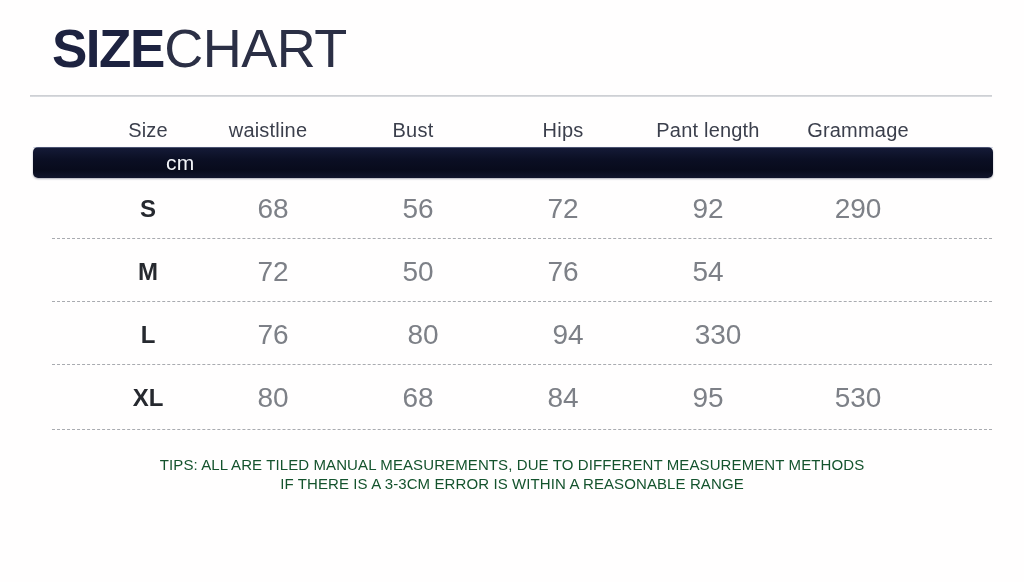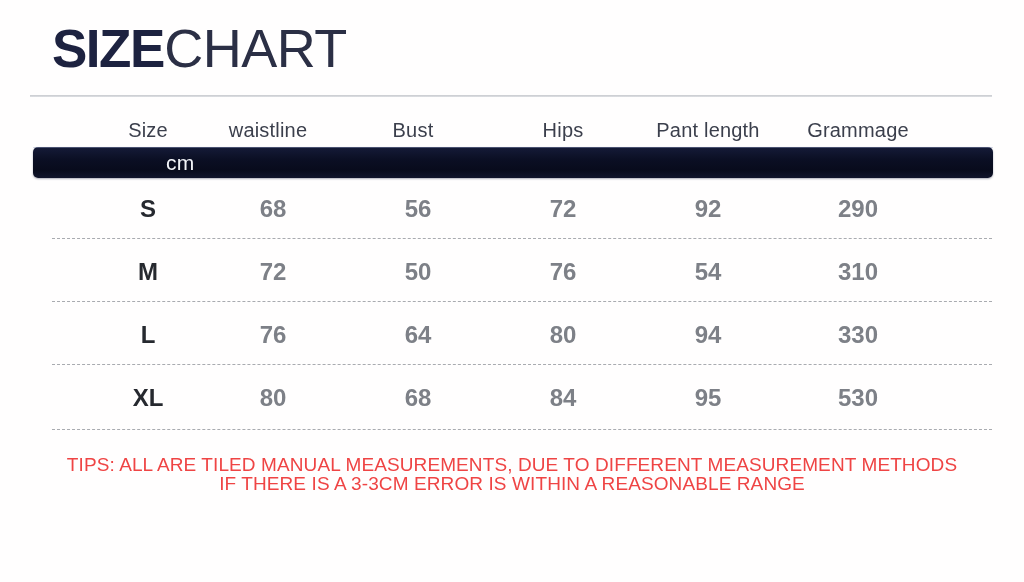--- a/index.html
+++ b/index.html
@@ -131,23 +131,23 @@
     color: #f2f4f8;
     font-weight: 400;
     letter-spacing: 0.3px;
   }
 
   
   .data-row {
     height: 46px;
   }
   .data-row .cell {
-    font-size: 24px;
+    font-size: 28px;
     color: #7d8087;
-    font-weight: 700;
+    font-weight: 400;
   }
   .data-row .cell.size-label {
     color: #26292f;
     font-weight: 700;
     font-size: 24px;
   }
 
   .r0 { top: 186px; }
   .r1 { top: 249px; }
   .r2 { top: 312px; }
@@ -166,22 +166,22 @@
   .s2 { top: 364px; }
   .s3 { top: 429px; }
 
   
   .tips {
     position: absolute;
     left: 0;
     top: 455px;
     width: 1024px;
     text-align: center;
-    color: #ef4444;
-    font-size: 19px;
+    color: #14532d;
+    font-size: 15px;
     line-height: 19px;
     letter-spacing: 0.1px;
   }
   .tips div { white-space: nowrap; }
 </style>
 </head>
 <body>
 
 <div class="page">
 
@@ -215,28 +215,26 @@
       <div class="cell c-gram">290</div>
     </div>
     <div class="sep s0"></div>
 
     <div class="row data-row r1">
       <div class="cell c-size size-label">M</div>
       <div class="cell c-bust">72</div>
       <div class="cell c-waistline">50</div>
       <div class="cell c-hips">76</div>
       <div class="cell c-pant">54</div>
-      <div class="cell c-gram">310</div>
     </div>
     <div class="sep s1"></div>
 
     <div class="row data-row r2">
       <div class="cell c-size size-label">L</div>
       <div class="cell c-bust">76</div>
-      <div class="cell c-waistline">64</div>
       <div class="cell c-hips">80</div>
       <div class="cell c-pant">94</div>
       <div class="cell c-gram">330</div>
     </div>
     <div class="sep s2"></div>
 
     <div class="row data-row r3">
       <div class="cell c-size size-label">XL</div>
       <div class="cell c-bust">80</div>
       <div class="cell c-waistline">68</div>

